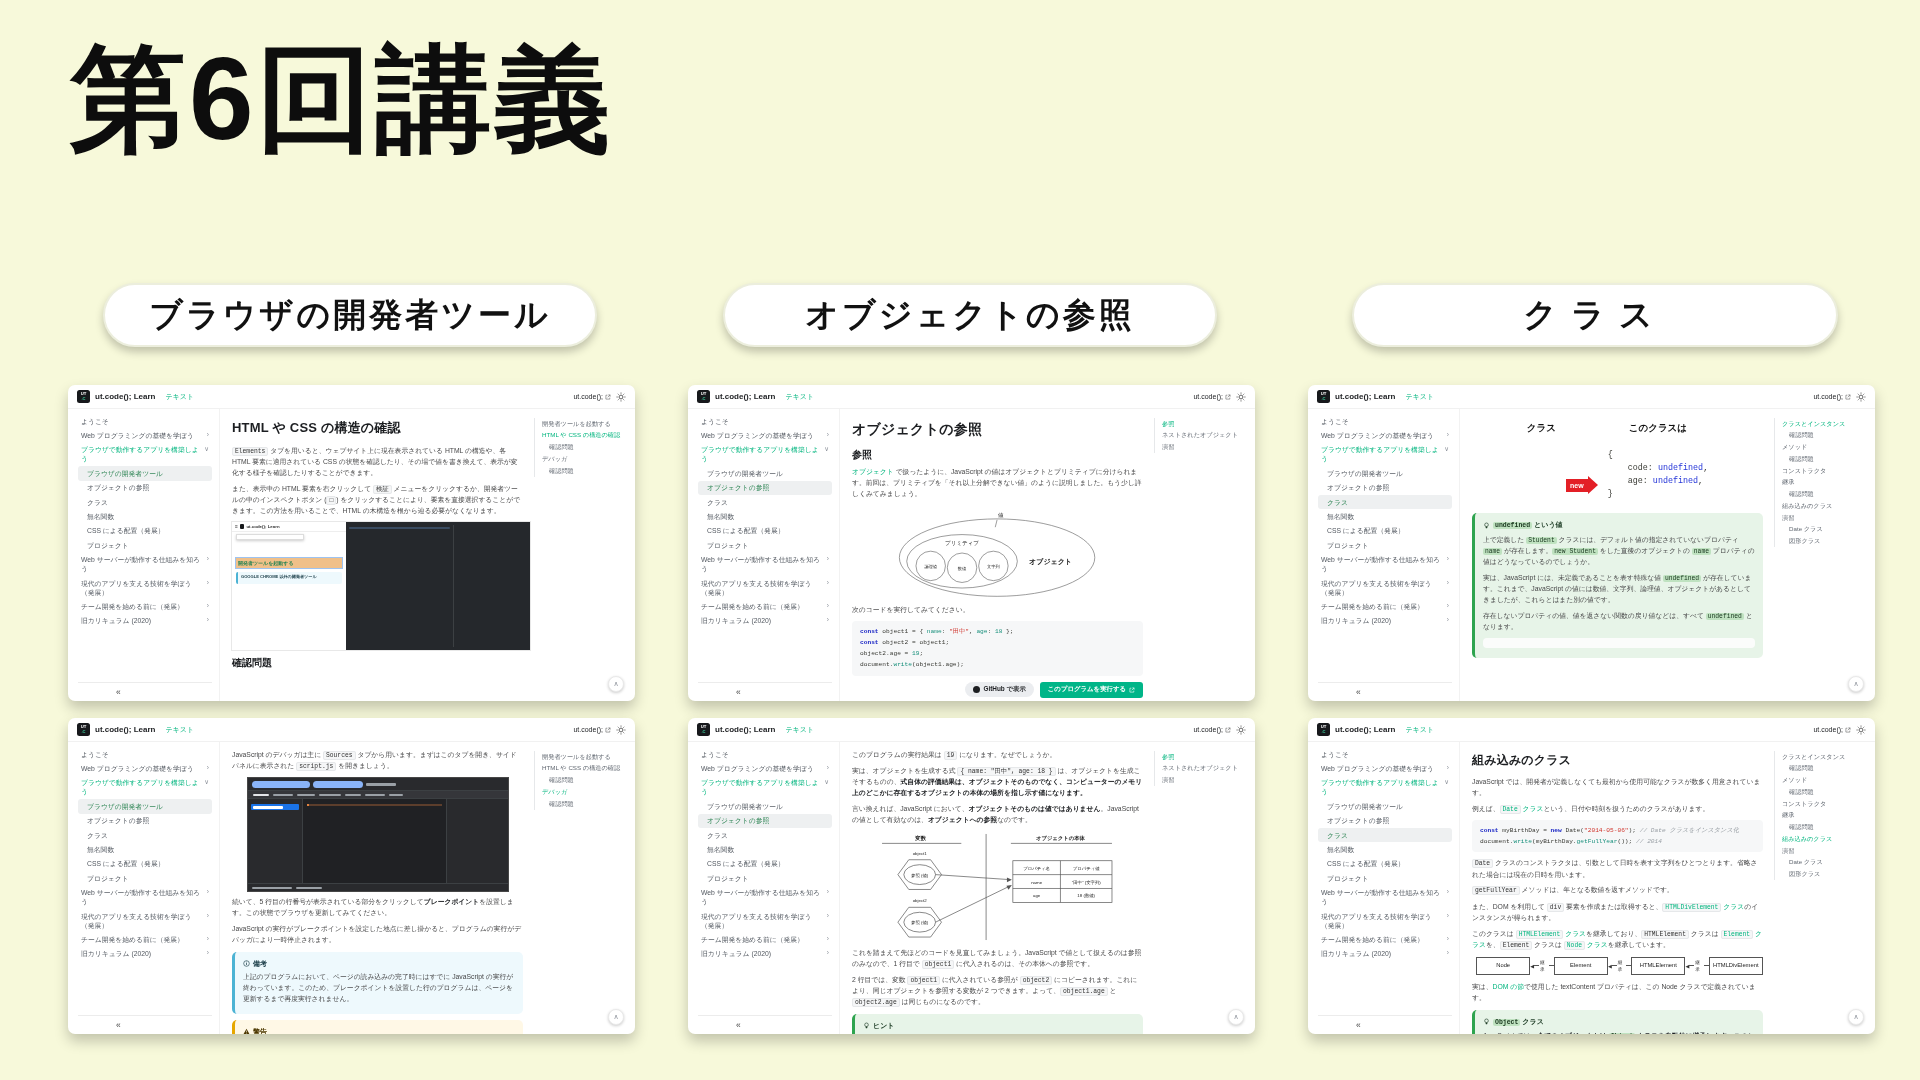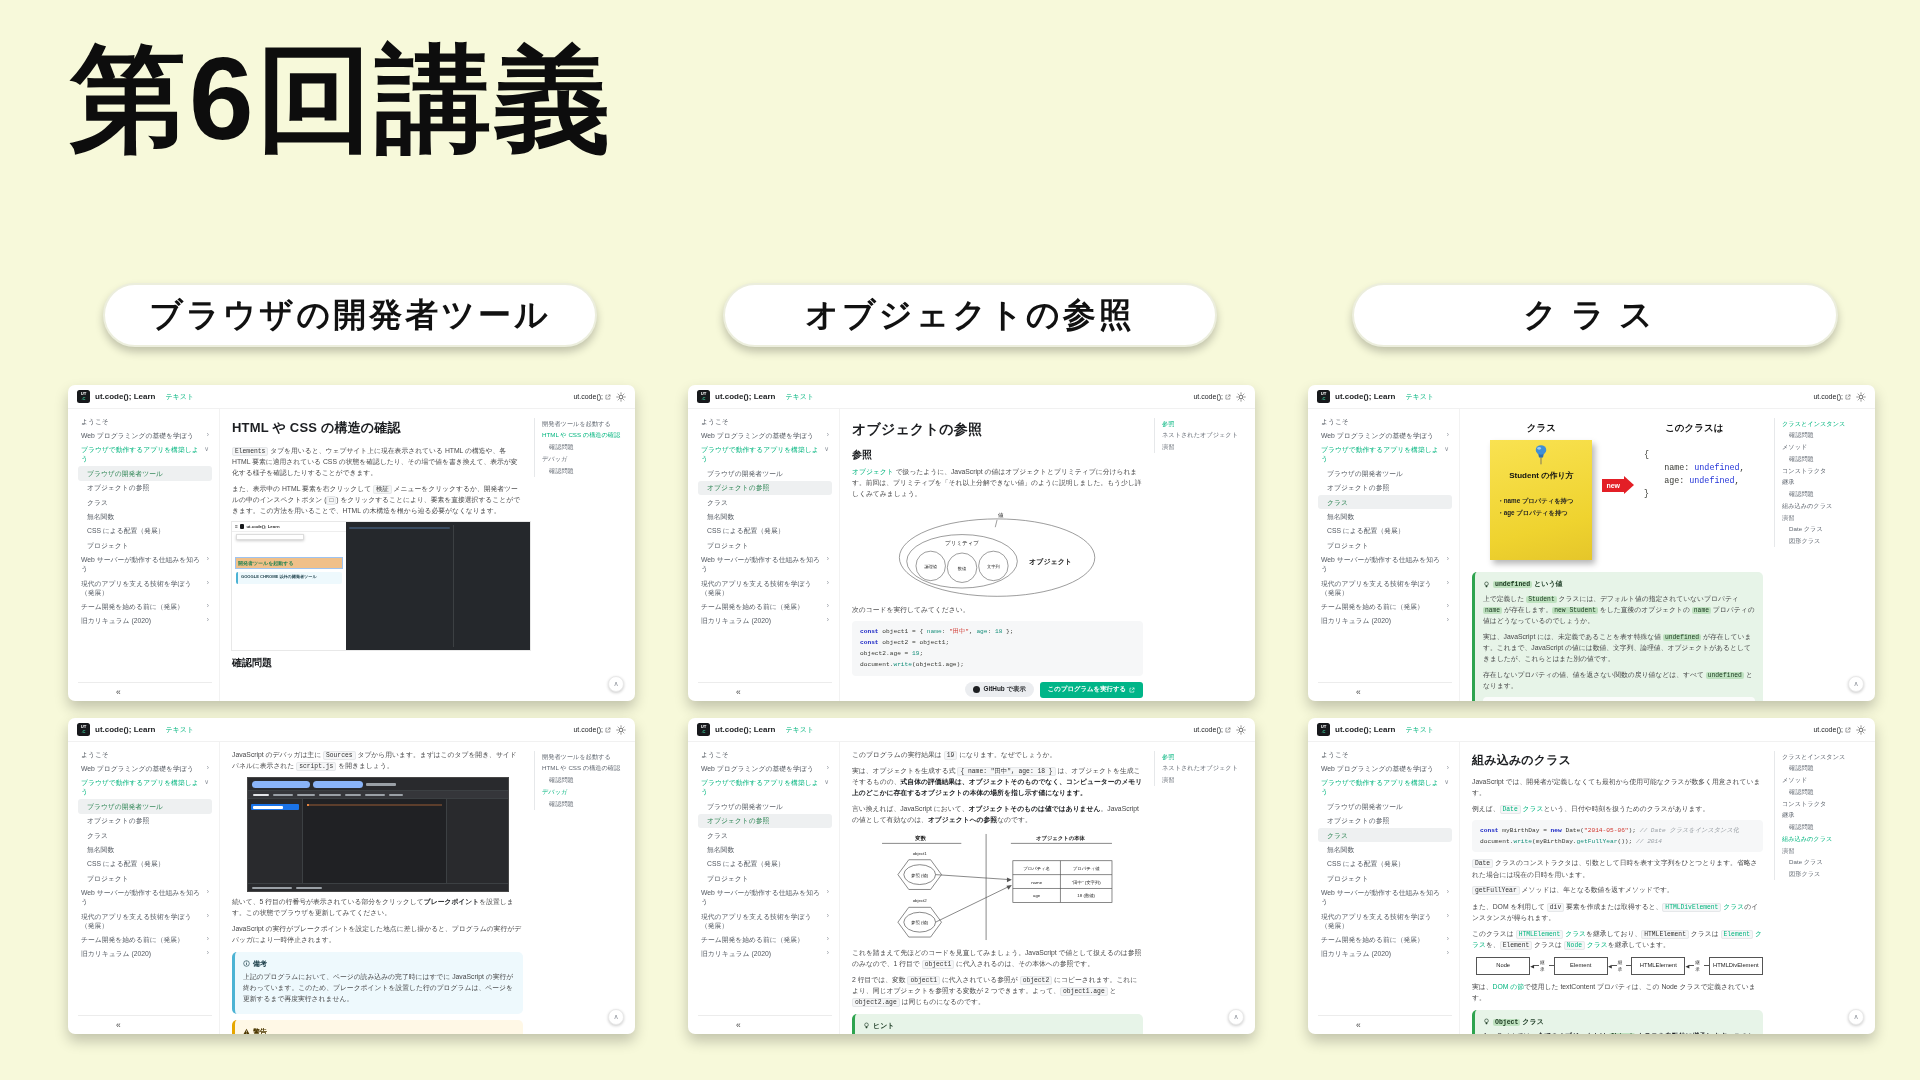--- a/index.html
+++ b/index.html
@@ -540,41 +540,30 @@
             <span class="lbl">旧カリキュラム (2020)</span>
             <span class="chev">›</span>
           </div>
         </div>
       <div class="sb-foot">«</div>
     </nav>
     <main class="content">
       <div class="clsd">
         <div>
           <div class="cls-title">クラス</div>
-          <div class="note">
-            <svg class="pin" viewBox="0 0 20 26">
-              <line x1="10" y1="15" x2="10" y2="24" stroke="#666" stroke-width="1"></line>
-              <path d="M6.5 10.5 L13.5 10.5 L12.3 16 L7.7 16 Z" fill="#2f6fb0"></path>
-              <ellipse cx="10" cy="7" rx="6.2" ry="5.6" fill="#3f8fd6"></ellipse>
-              <ellipse cx="7.8" cy="5.2" rx="2.2" ry="1.6" fill="#9ccaf2"></ellipse>
-            </svg>
-            <div class="note-title">Student の作り方</div>
-            <div class="note-li">・name プロパティを持つ</div>
-            <div class="note-li">・age プロパティを持つ</div>
-          </div>
         </div>
         <div class="cls-arrow">
           <span class="arrow-body">new</span>
             <span class="arrow-head"></span>
         </div>
         <div>
           <div class="cls-title">このクラスは</div>
           <div class="inst-code">
               <div class="cline"><span class="tp">{</span></div>
-              <div class="cline"><span class="tp">    name: </span><span class="tu">undefined</span><span class="tp">,</span></div>
+              <div class="cline"><span class="tp">    code: </span><span class="tu">undefined</span><span class="tp">,</span></div>
               <div class="cline"><span class="tp">    age: </span><span class="tu">undefined</span><span class="tp">,</span></div>
               <div class="cline"><span class="tp">}</span></div>
             </div>
         </div>
       </div>
       <div class="callout co-green">
         <div class="ct">
             <svg class="ico" viewBox="0 0 10 10">
               <circle cx="5" cy="4" r="2.6" fill="none" stroke="#1c3b24" stroke-width=".9"></circle>
               <rect x="3.8" y="6.6" width="2.4" height="2.2" rx=".5" fill="#1c3b24"></rect>

